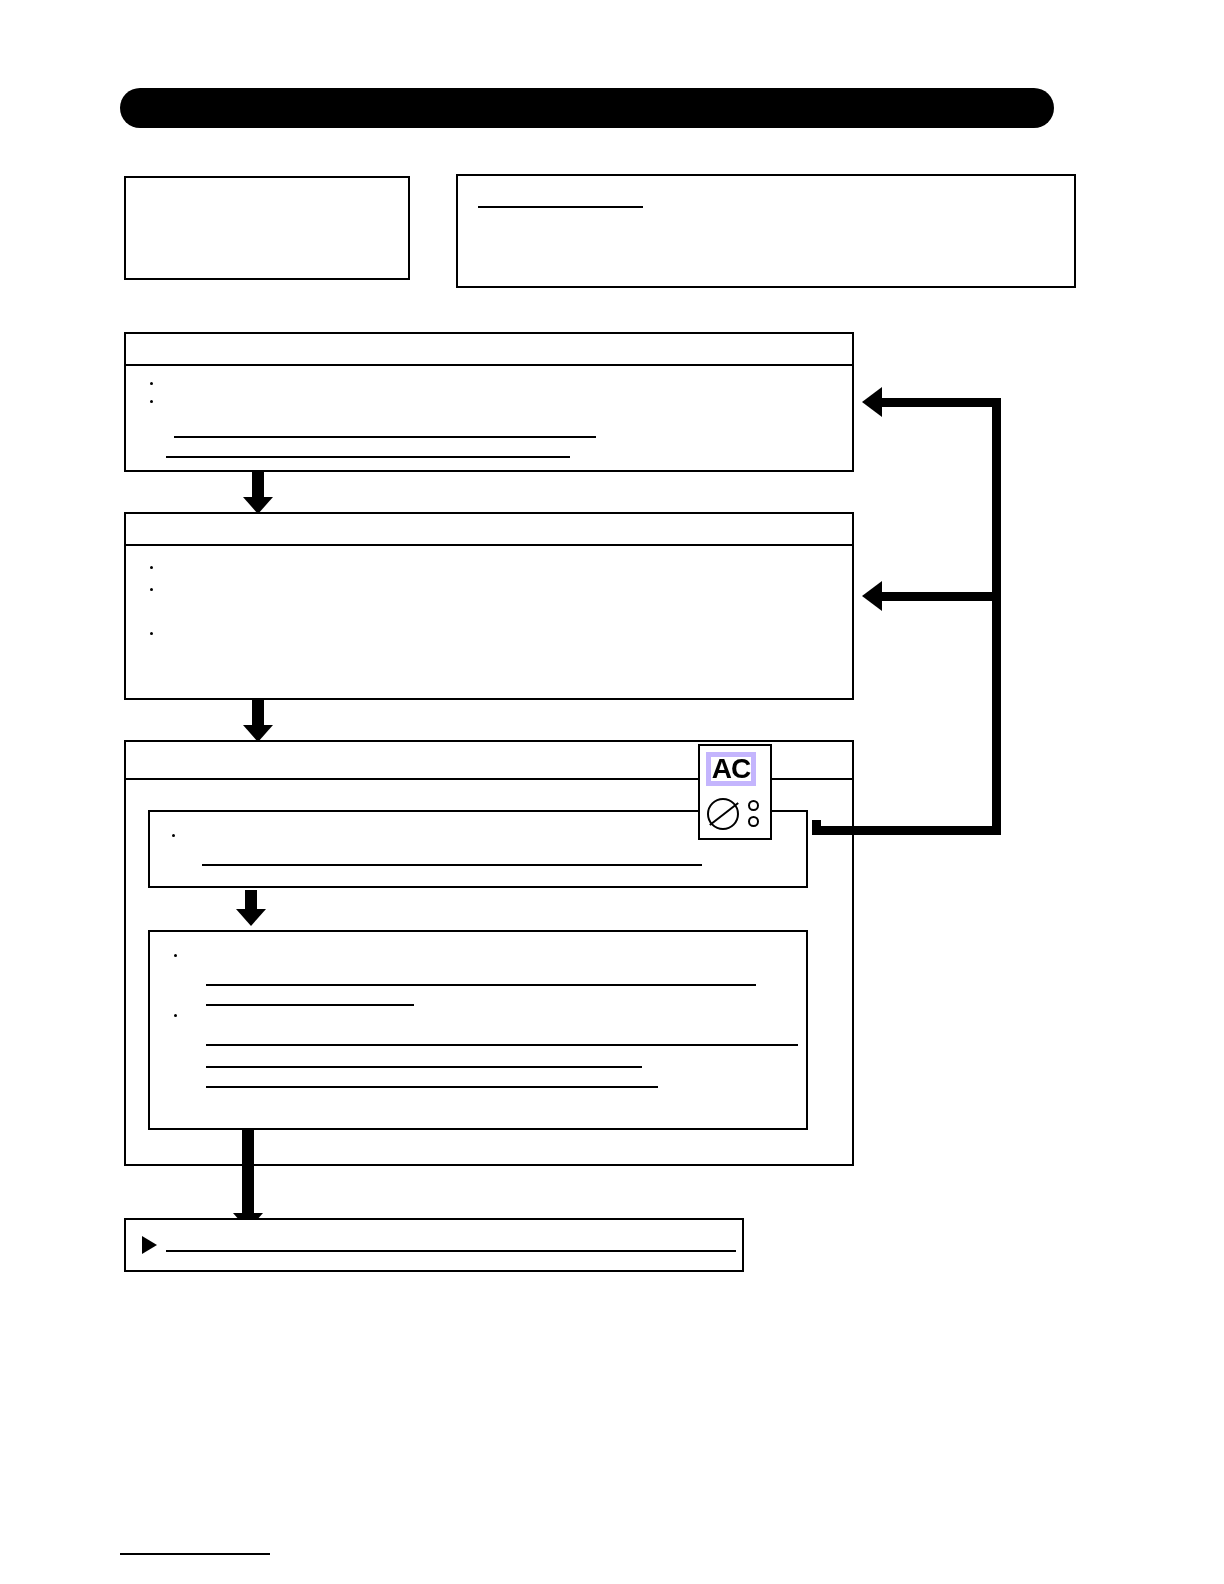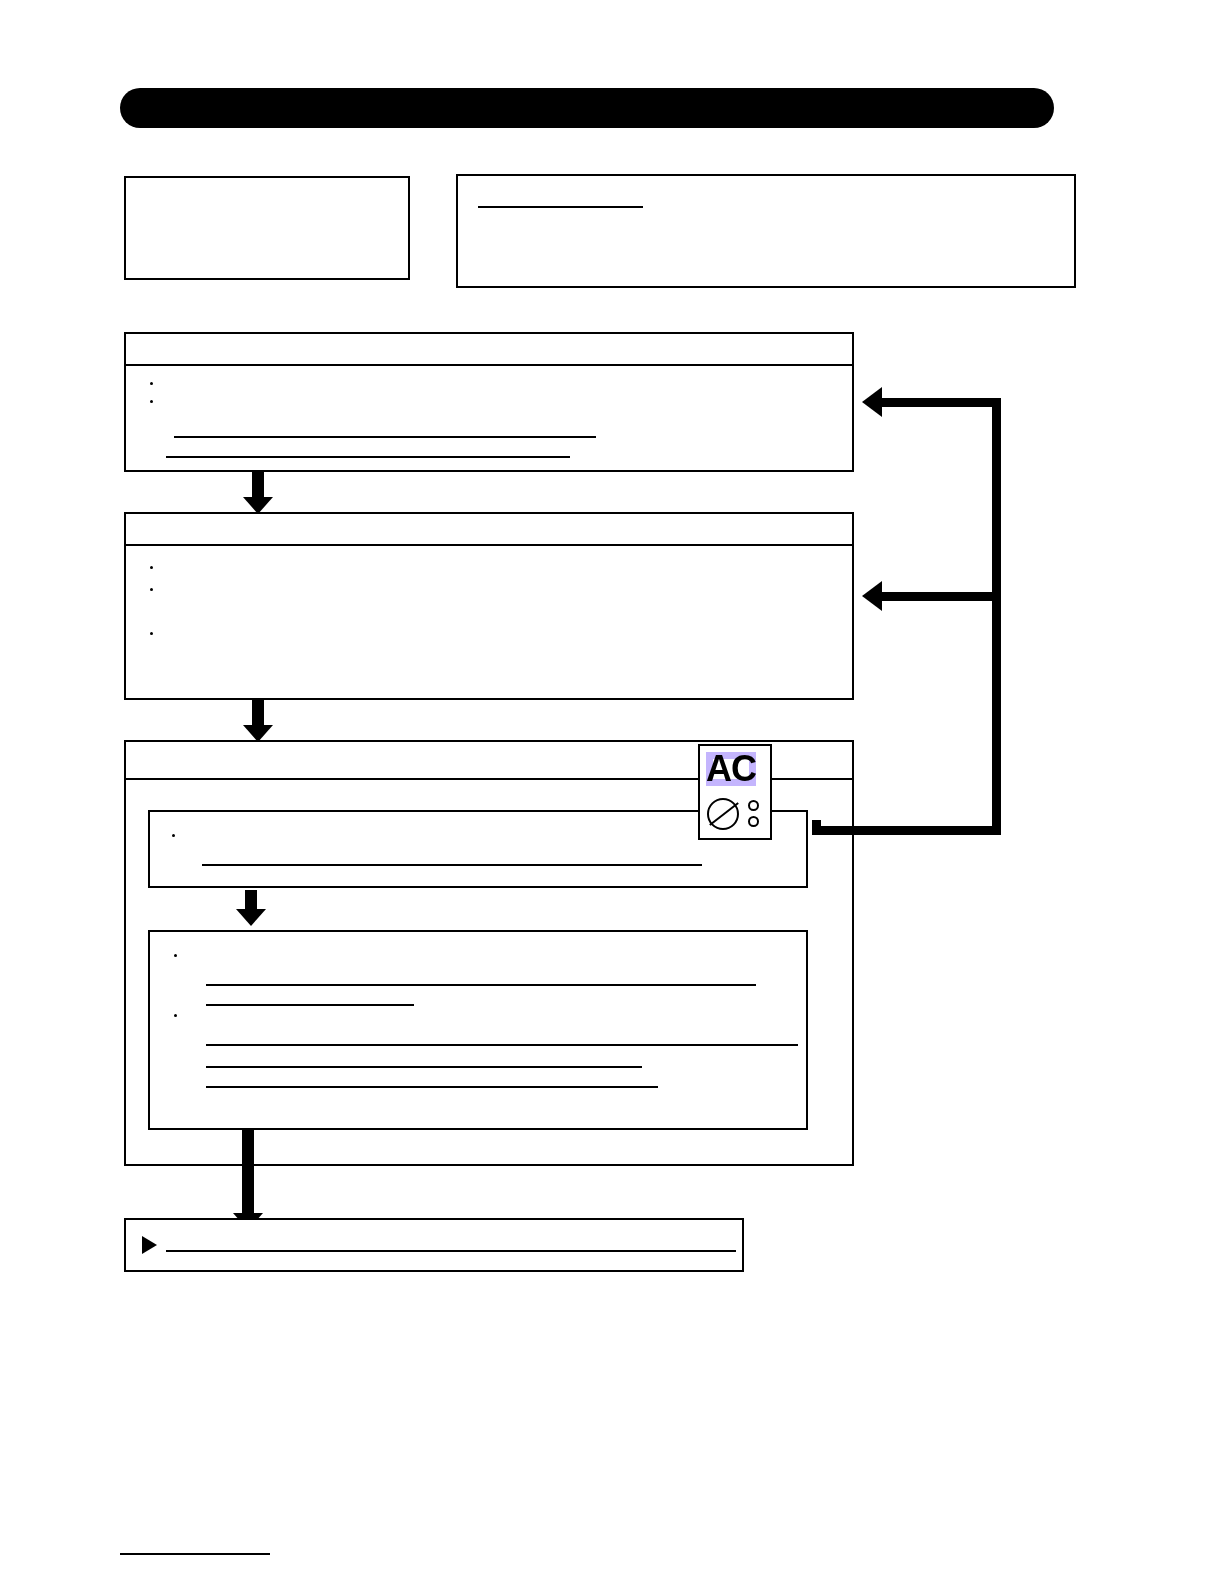--- a/index.html
+++ b/index.html
@@ -88,28 +88,28 @@
     border: 2px solid #000;
     background: #fff;
     box-sizing: border-box;
   }
   #meter-display {
     position: absolute;
     left: 6px;
     top: 6px;
     width: 50px;
     height: 34px;
-    border: 7px solid #c4b5fd;
+    border: 5px solid #c4b5fd;
     box-sizing: border-box;
     background: #fff;
     display: flex;
     align-items: center;
     justify-content: center;
     font-weight: bold;
-    font-size: 36px;
+    font-size: 28px;
     line-height: 1;
     letter-spacing: -1px;
   }
   #meter-knob {
     position: absolute;
     left: 7px;
     top: 52px;
     width: 32px;
     height: 32px;
     border: 2px solid #000;

